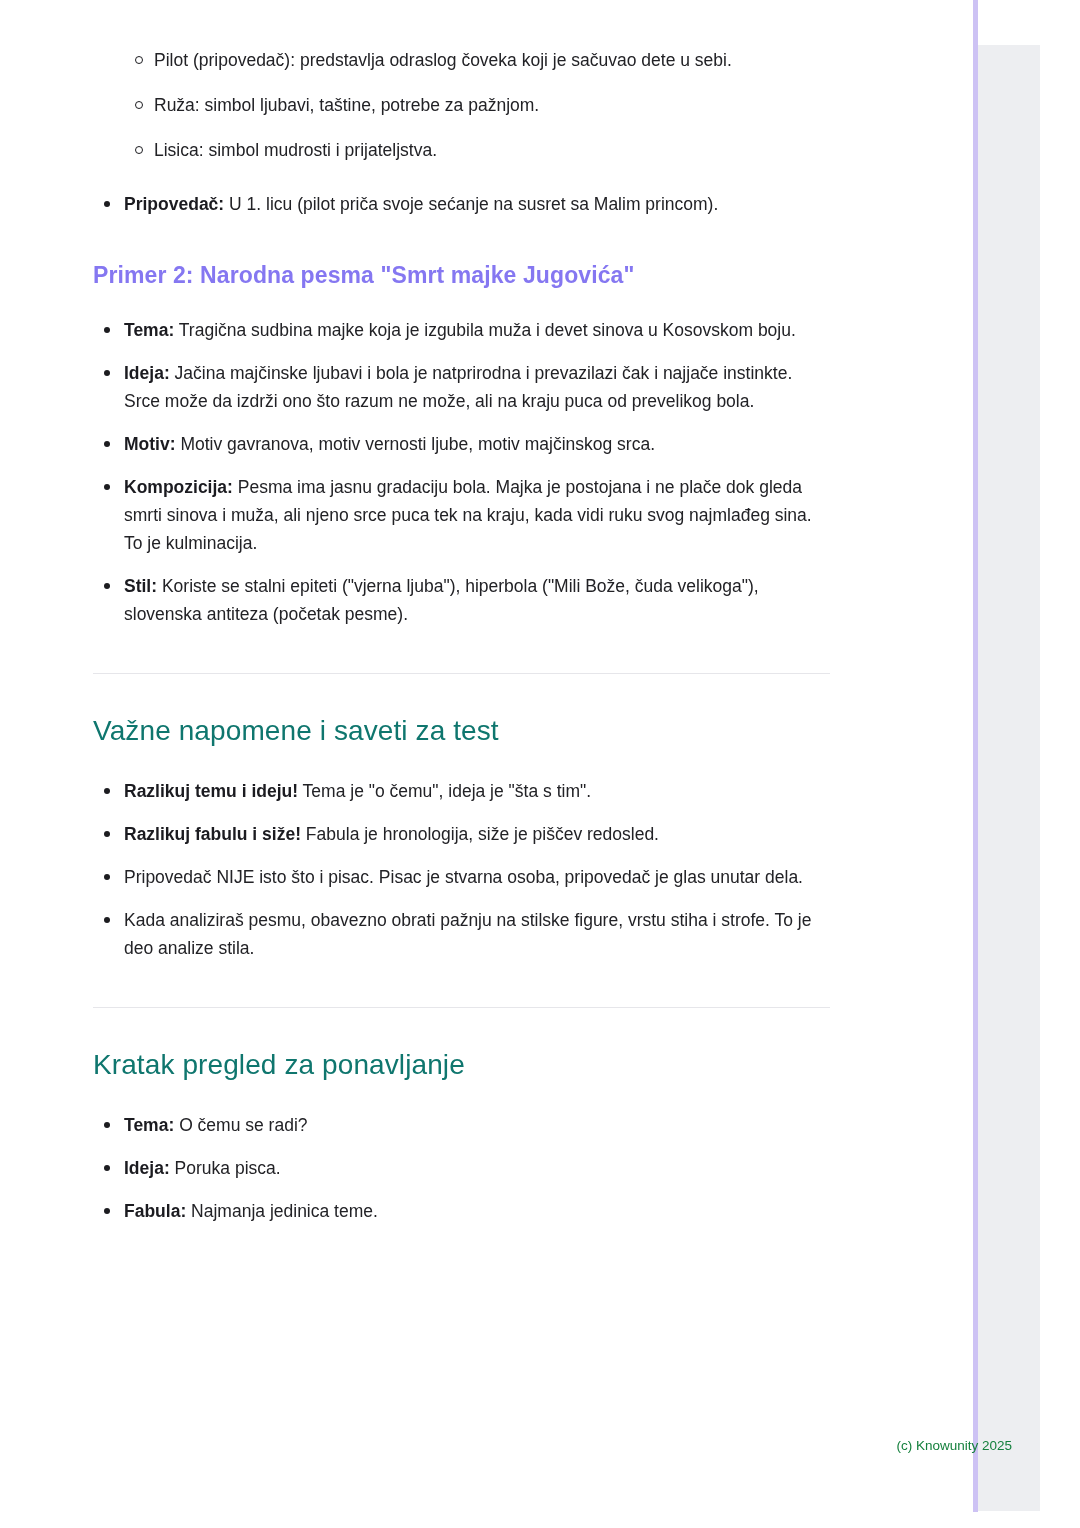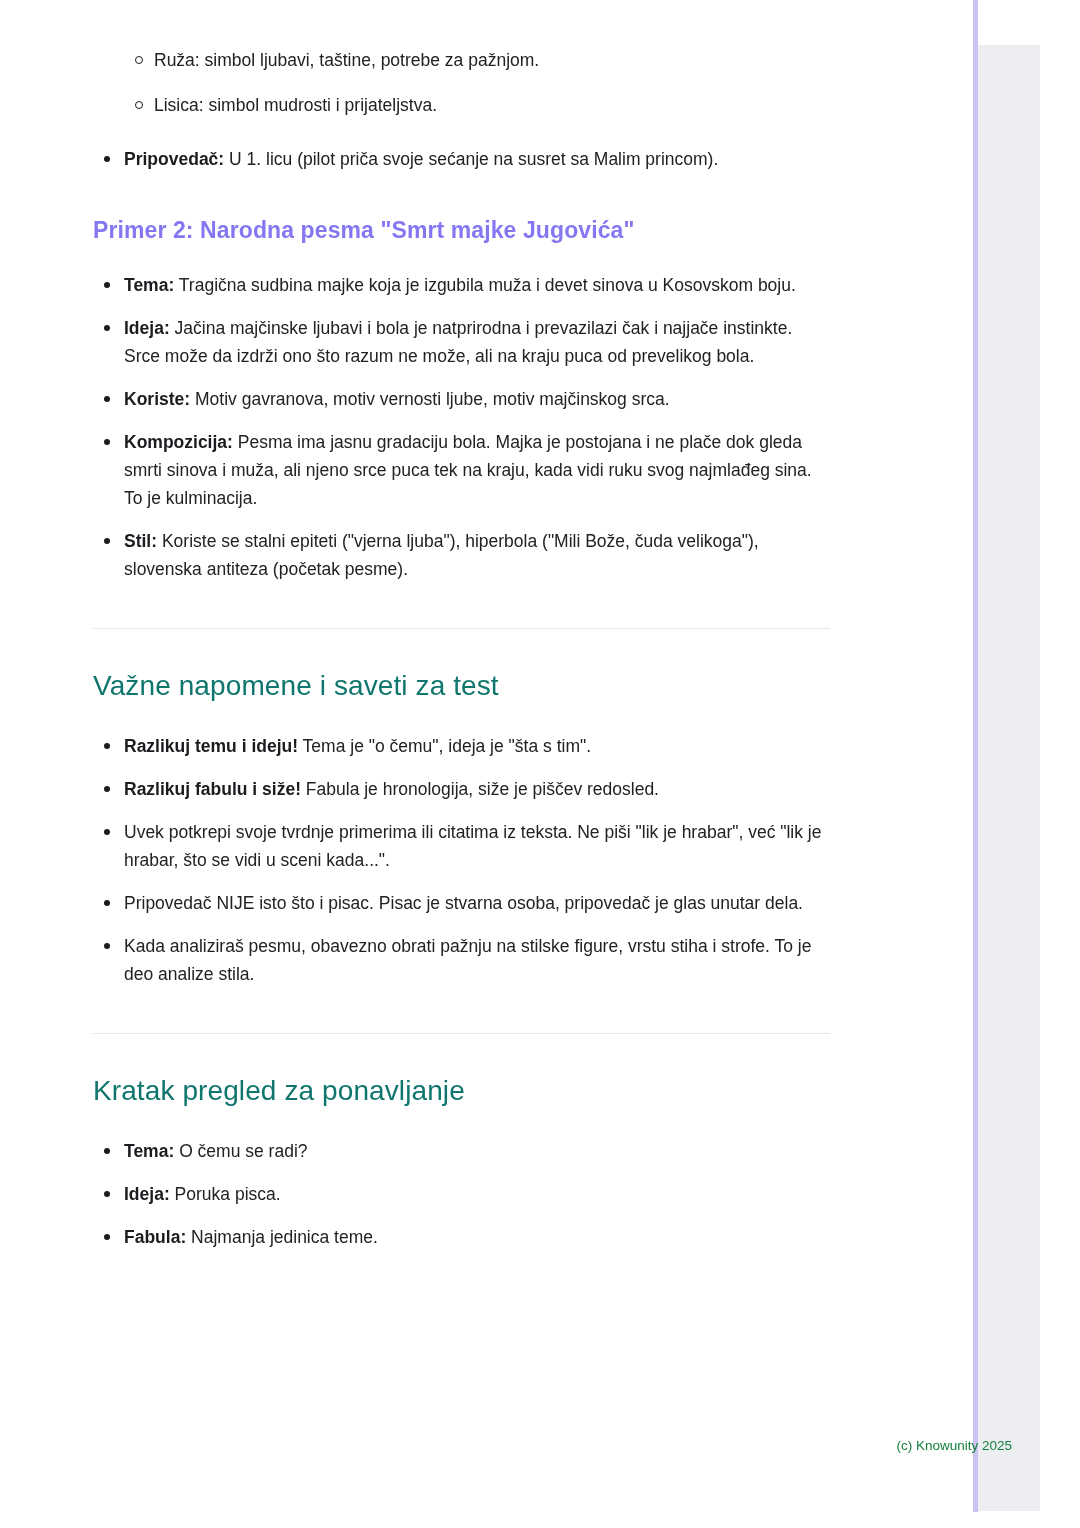--- a/index.html
+++ b/index.html
@@ -90,20 +90,24 @@
 </head>
 <body>
 
 <div class="page">
 
   <div class="content">
 
     <ul class="sub-list">
       <li class="li">
         <span class="ring"></span>
+        <p>Pilot (pripovedač): predstavlja odraslog čoveka koji je sačuvao dete u sebi.</p>
+      </li>
+      <li class="li">
+        <span class="ring"></span>
         <p>Ruža: simbol ljubavi, taštine, potrebe za pažnjom.</p>
       </li>
       <li class="li">
         <span class="ring"></span>
         <p>Lisica: simbol mudrosti i prijateljstva.</p>
       </li>
     </ul>
 
     <ul>
       <li class="li">
@@ -128,21 +132,21 @@
       <li class="li">
         <span class="dot"></span>
         <p>
           <strong>Ideja:</strong>
           <span>Jačina majčinske ljubavi i bola je natprirodna i prevazilazi čak i najjače instinkte. Srce može da izdrži ono što razum ne može, ali na kraju puca od prevelikog bola.</span>
         </p>
       </li>
       <li class="li">
         <span class="dot"></span>
         <p>
-          <strong>Koriste:</strong>
+          <strong>Motiv:</strong>
           <span>Motiv gavranova, motiv vernosti ljube, motiv majčinskog srca.</span>
         </p>
       </li>
       <li class="li">
         <span class="dot"></span>
         <p>
           <strong>Kompozicija:</strong>
           <span>Pesma ima jasnu gradaciju bola. Majka je postojana i ne plače dok gleda smrti sinova i muža, ali njeno srce puca tek na kraju, kada vidi ruku svog najmlađeg sina. To je kulminacija.</span>
         </p>
       </li>
@@ -171,27 +175,20 @@
         <span class="dot"></span>
         <p>
           <strong>Razlikuj fabulu i siže!</strong>
           <span>Fabula je hronologija, siže je piščev redosled.</span>
         </p>
       </li>
       <li class="li">
         <span class="dot"></span>
         <p>
           <strong></strong>
-          <span>Uvek potkrepi svoje tvrdnje primerima ili citatima iz teksta. Ne piši "lik je hrabar", već "lik je hrabar, što se vidi u sceni kada...".</span>
-        </p>
-      </li>
-      <li class="li">
-        <span class="dot"></span>
-        <p>
-          <strong></strong>
           <span>Pripovedač NIJE isto što i pisac. Pisac je stvarna osoba, pripovedač je glas unutar dela.</span>
         </p>
       </li>
       <li class="li">
         <span class="dot"></span>
         <p>
           <strong></strong>
           <span>Kada analiziraš pesmu, obavezno obrati pažnju na stilske figure, vrstu stiha i strofe. To je deo analize stila.</span>
         </p>
       </li>

